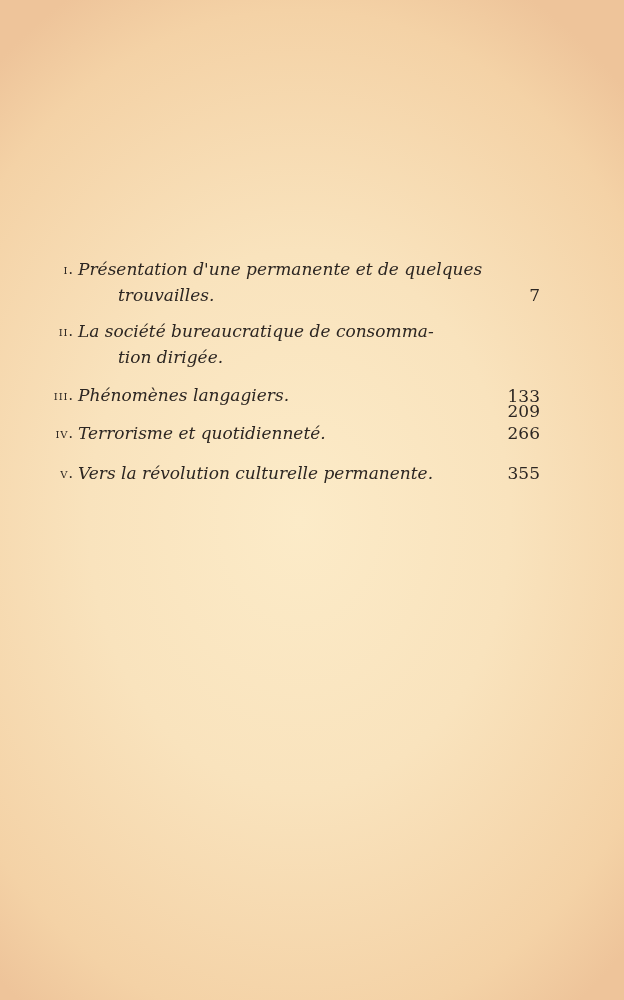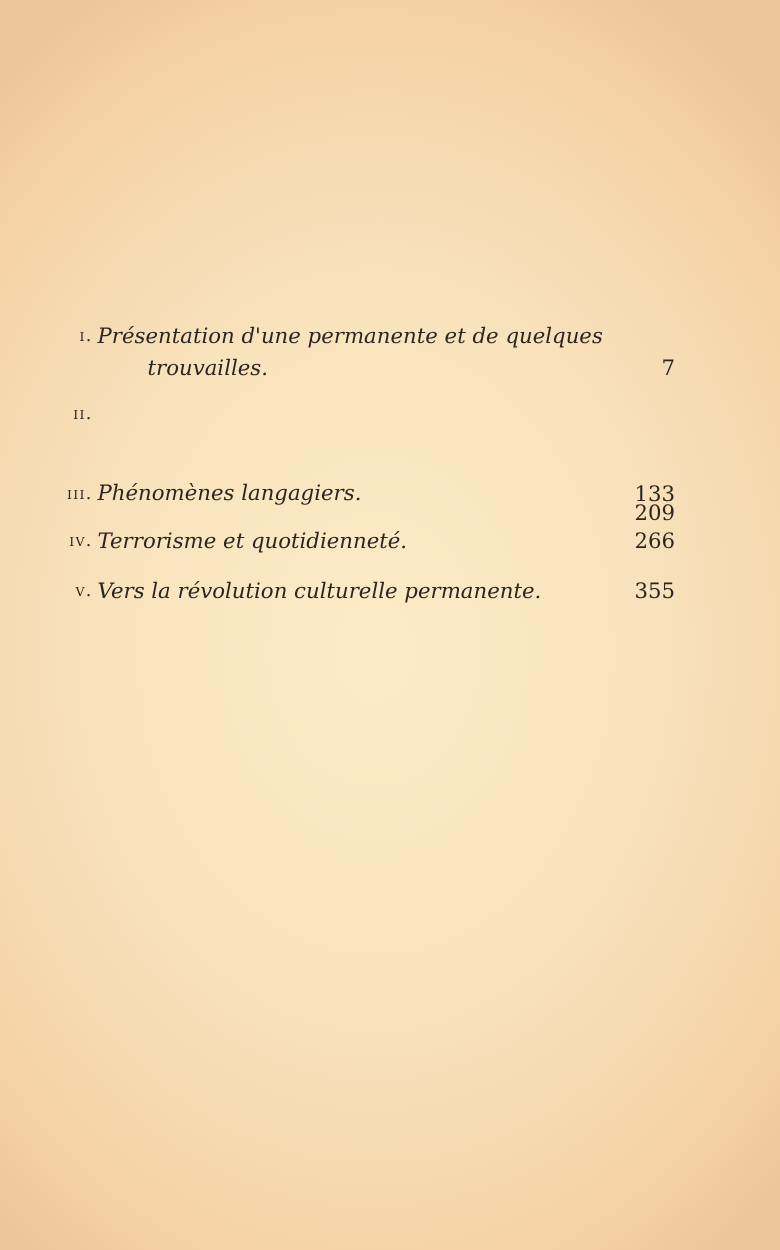--- a/index.html
+++ b/index.html
@@ -76,20 +76,22 @@
       <span class="title">
         <span class="line">Présentation d'une permanente et de quelques</span>
         <span class="line cont">trouvailles.</span>
       </span>
       <span class="page-num" style="top:26px;">7</span>
     </div>
 
     <div class="entry" style="top:62px;">
       <span class="numeral">II.</span>
       <span class="title">
+        <span class="line">La société bureaucratique de consomma-</span>
+        <span class="line cont">tion dirigée.</span>
       </span>
       <span class="page-num" style="top:24px;margin-top:41px;">133</span>
     </div>
 
     <div class="entry" style="top:126px;">
       <span class="numeral">III.</span>
       <span class="title">
         <span class="line">Phénomènes langagiers.</span>
       </span>
       <span class="page-num" style="top:16px;">209</span>

